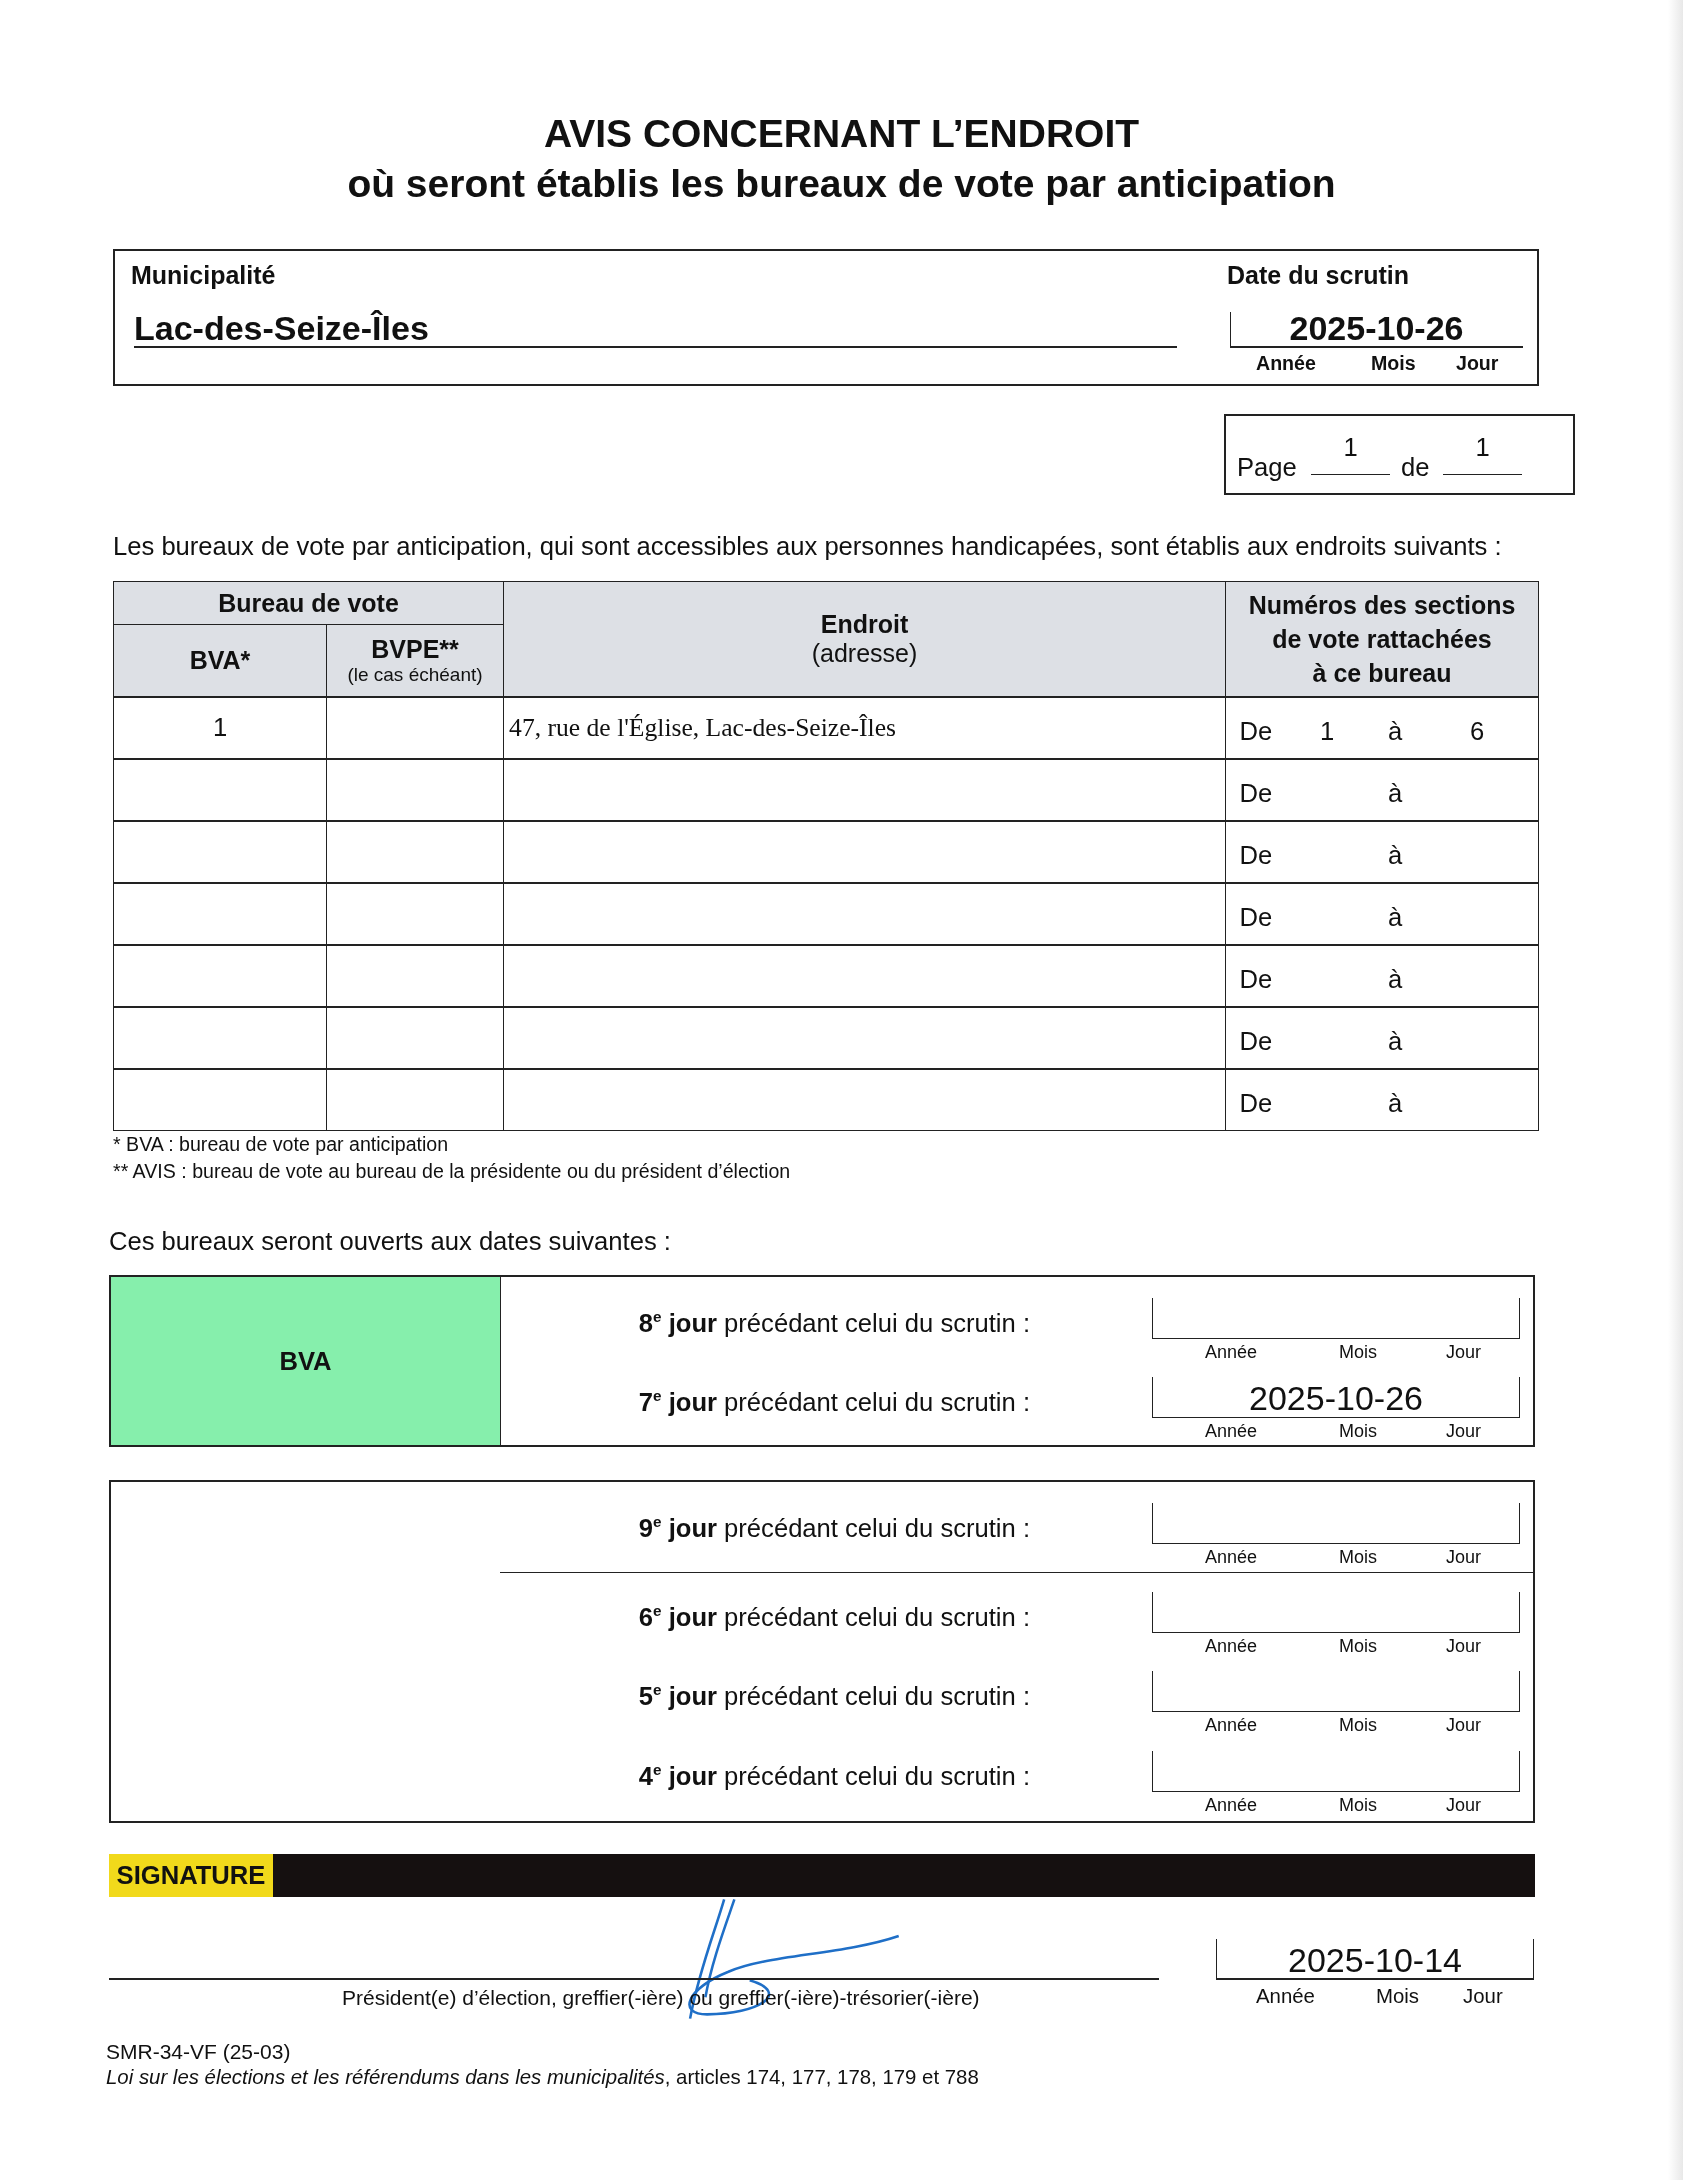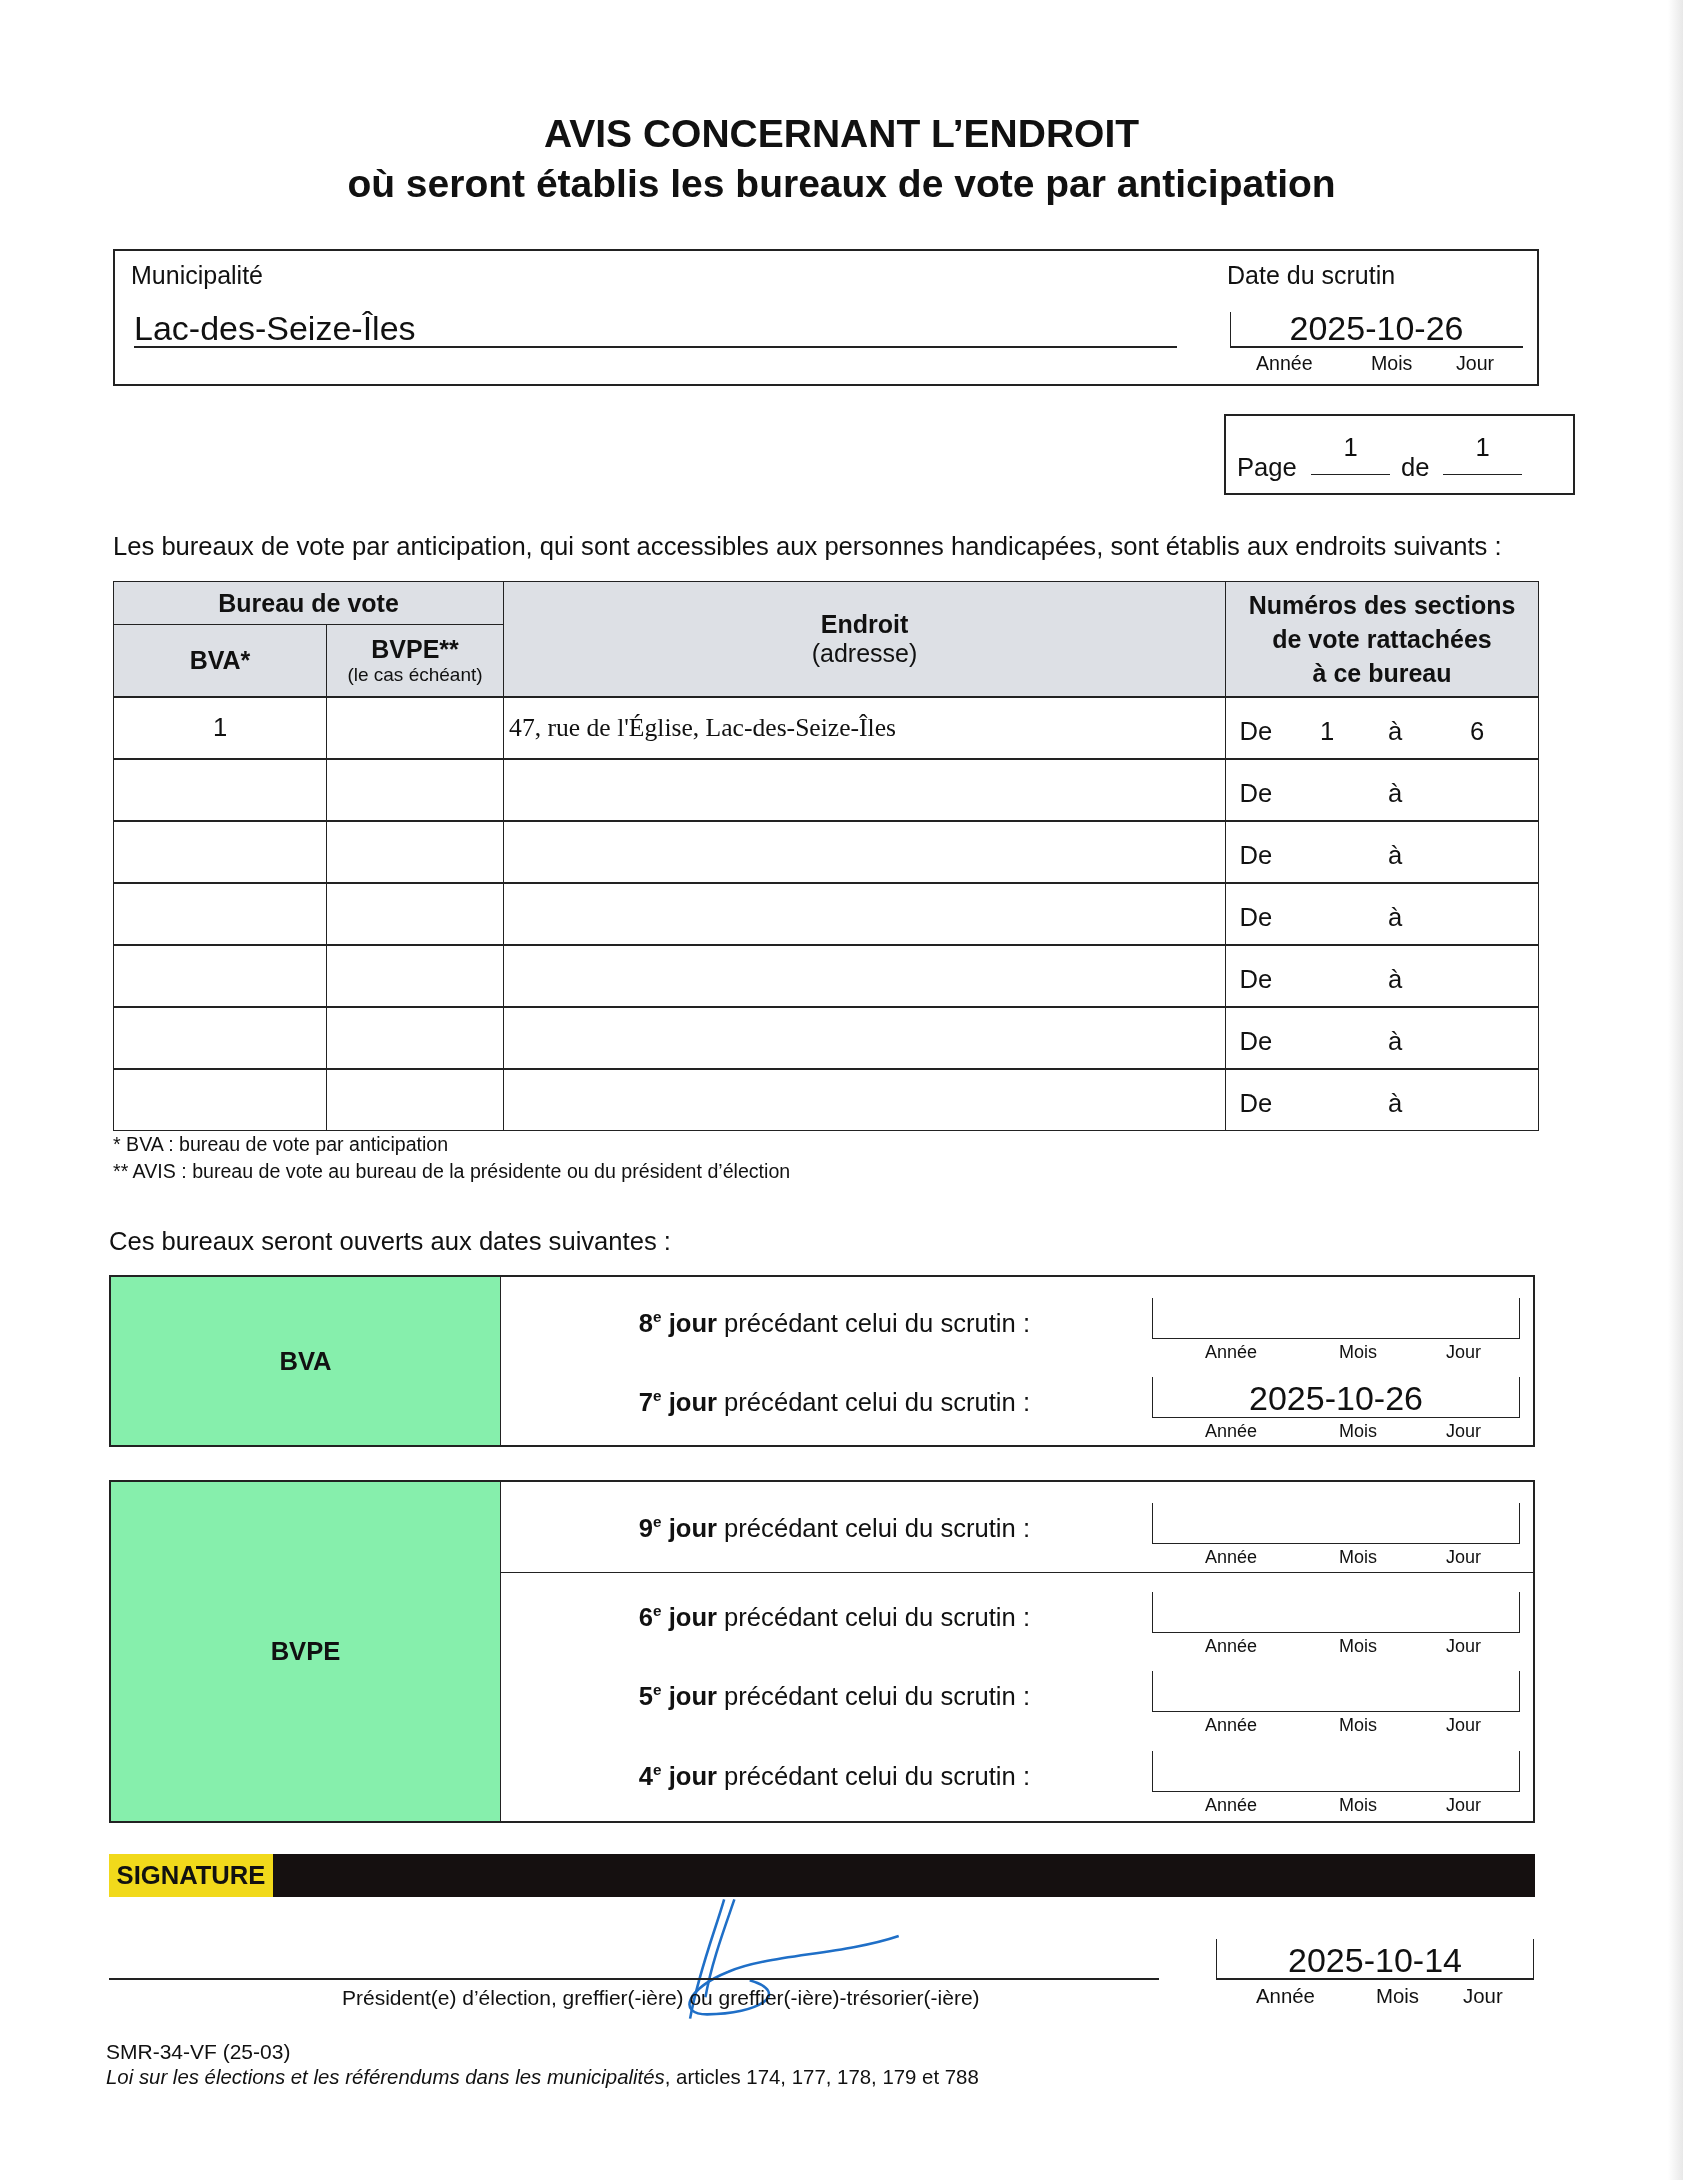--- a/index.html
+++ b/index.html
@@ -3,21 +3,21 @@
 <meta charset="utf-8">
 <style>
   html, body { margin:0; padding:0; background:#ffffff; }
   body { width:1683px; height:2181px; position:relative; font-family:"Liberation Sans", sans-serif; color:#111; overflow:hidden; }
   .page-edge { position:absolute; right:0; top:0; width:15.3px; height:2181px; background:linear-gradient(to right,#fff,#e8e8e8); }
   .title { position:absolute; left:0; width:1683px; text-align:center; font-weight:bold; }
   .t1 { top:112px; font-size:39px; }
   .t2 { top:162px; font-size:39px; }
 
   .box { position:absolute; border:2.6px solid #222; box-sizing:border-box; }
-  .muni-box { left:113px; top:249px; width:1426px; height:137px; }
+  .muni-box { left:113px; top:249px; width:1426px; height:137px;font-weight:bold; }
   .lbl { position:absolute; font-size:25px; }
   .val { position:absolute; font-size:34px; }
   .uline { position:absolute; border-bottom:2.6px solid #222; }
   .lbar { position:absolute; border-left:1.7px solid #222; }
   .small { position:absolute; font-size:19.6px; }
 
   .page-box { left:1224px; top:414px; width:351px; height:81px; }
 
   .intro { position:absolute; left:113px; top:532px; font-size:25.6px; }
 
@@ -217,21 +217,20 @@
       <div class="date-field" style="top: -10.2px;">2025-10-26</div>
       <div class="ymd" style="top: 34px;">
         <span style="left:53px">Année</span>
         <span style="left:187px">Mois</span>
         <span style="left:294px">Jour</span>
       </div>
     </div>
   </div>
 
 <div class="period-box" id="bvpe-box" style="top:1480px;height:343px;">
-  <div class="period-label">BVPE</div>
   <div class="sep-line" style="top:90px;"></div>
 <div class="day-row" style="top: 31px;">
       <div class="day-text" style="top: 0px;"><b><span>9</span><sup style="font-size: 15.3px;">e</sup> <span>jour</span></b><span> précédant celui du scrutin :</span></div>
       <div class="date-field" style="top: -10.2px;"></div>
       <div class="ymd" style="top: 34px;">
         <span style="left:53px">Année</span>
         <span style="left:187px">Mois</span>
         <span style="left:294px">Jour</span>
       </div>
     </div>

